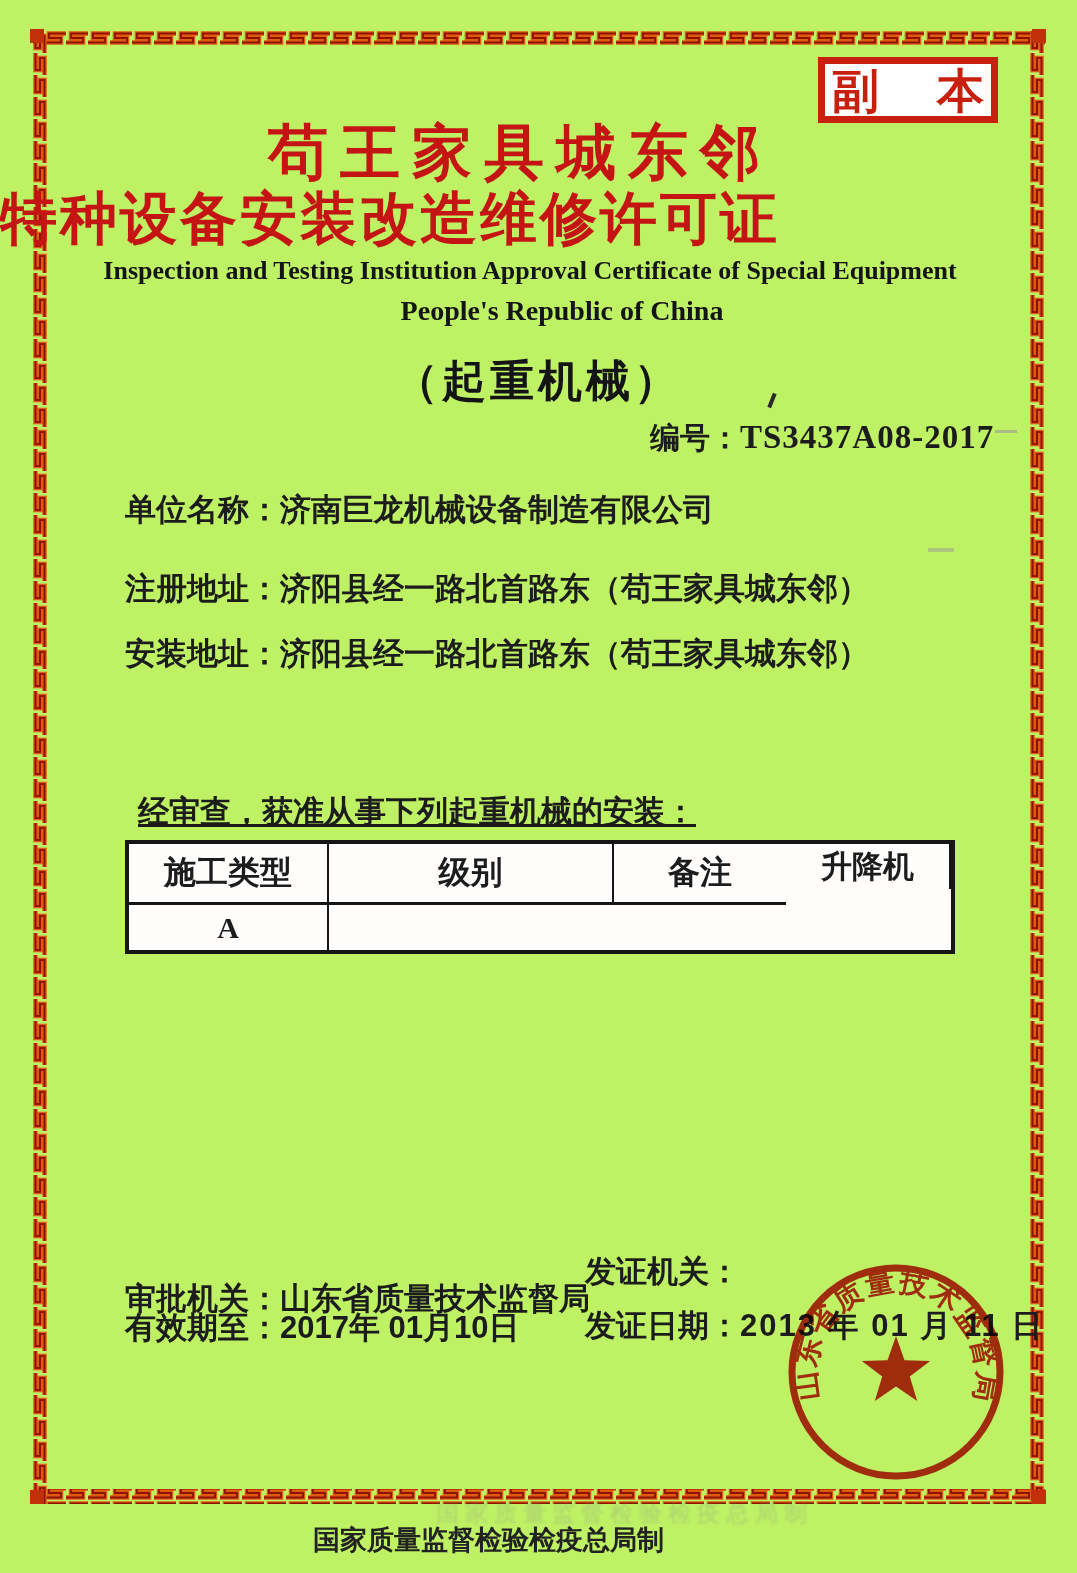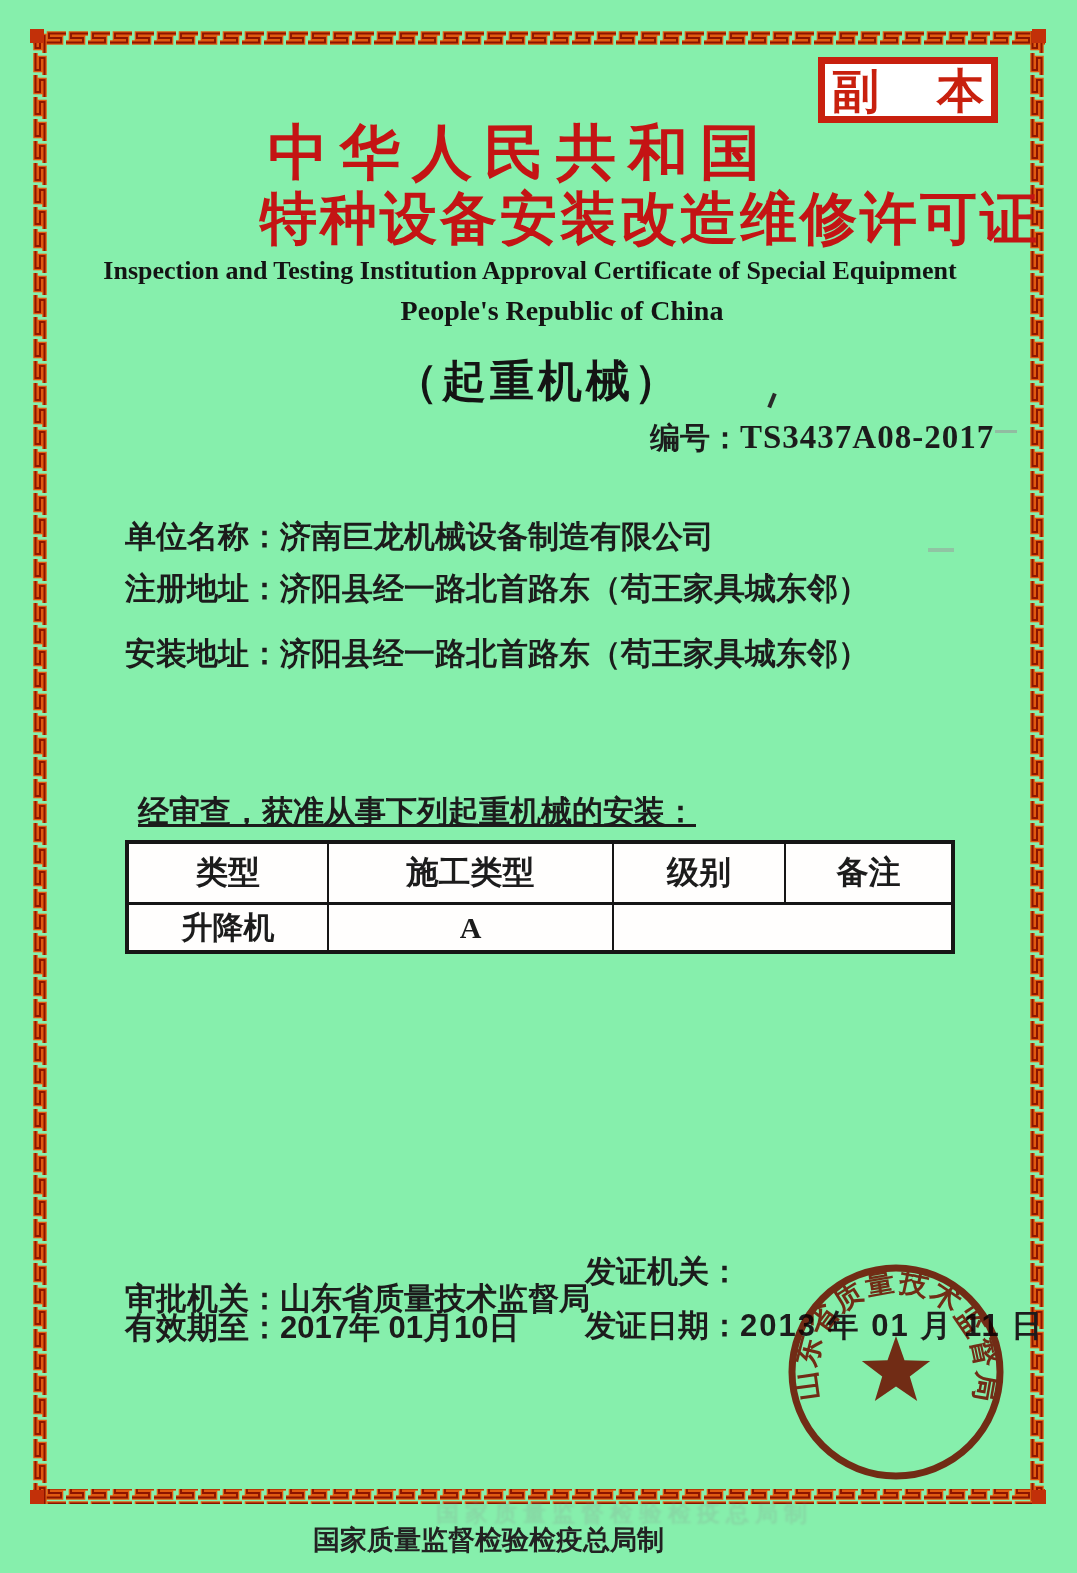--- a/index.html
+++ b/index.html
@@ -1,54 +1,54 @@
 <!DOCTYPE html>
 <html><head>
 <meta charset="utf-8">
 <style>
   html,body{margin:0;padding:0;background:#ffffff;}
   .page{
-    position:relative;width:1077px;height:1573px;background:#86efac;
+    position:relative;width:1077px;height:1573px;background:#bef264;
     font-family:"Liberation Sans",sans-serif;color:#1c1c1c;overflow:hidden;
   }
   .abs{position:absolute;}
   
   .border-svg{position:absolute;left:0;top:0;z-index:1;}
   
   .copy-box{
     left:818px;top:57px;width:166px;height:52px;z-index:3;
     border:7px solid #c8200e;background:#fff;color:#c8200e;
     display:flex;align-items:center;justify-content:center;
     font-weight:bold;font-size:47px;line-height:1;
   }
   .copy-box span{letter-spacing:58px;margin-right:-58px;}
   .title-cn-1{
     left:0;top:121px;width:1040px;text-align:center;z-index:2;
     color:#c41414;font-weight:bold;font-size:60px;letter-spacing:12px;line-height:1.05;
   }
   .title-cn-2{
-    left:0;top:189px;width:1040px;text-align:right;z-index:2;
+    left:0;top:189px;width:1040px;text-align:left;z-index:2;
     color:#c41414;font-weight:bold;font-size:57px;letter-spacing:3px;line-height:1.05;
   }
   .title-en-1{
     left:0;top:256px;width:1060px;text-align:center;z-index:2;
     font-family:"Liberation Serif",serif;font-weight:bold;font-size:26px;color:#141414;
   }
   .title-en-2{
     left:0;top:295px;width:1060px;text-align:center;z-index:2;
     font-family:"Liberation Serif",serif;font-weight:bold;font-size:28px;color:#141414;padding-left:32px;
   }
   .category{
     left:0;top:352px;width:1076px;text-align:center;z-index:2;
     font-weight:bold;font-size:44px;letter-spacing:4px;color:#141414;
   }
   .cert-no{left:650px;top:418px;z-index:2;font-size:30px;font-weight:bold;white-space:nowrap;}
   .cert-no .val{font-family:"Liberation Serif",serif;font-size:33px;letter-spacing:1px;}
   .info-line{left:125px;z-index:2;font-size:31px;font-weight:bold;white-space:nowrap;}
-  .info-1{top:516px;} .info-2{top:568px;} .info-3{top:633px;}
+  .info-1{top:489px;} .info-2{top:568px;} .info-3{top:633px;}
   .intro-line{left:138px;top:791px;z-index:2;font-size:31px;font-weight:bold;text-decoration:underline;}
   .cert-table{
     left:125px;top:840px;z-index:2;display:grid;
     grid-template-columns:200px 285px 172px 165px;
     border:4px solid #161616;background:#fffefd;
   }
   .cert-table .cell{
     display:flex;align-items:center;justify-content:center;
     border-right:2px solid #161616;font-weight:bold;
   }
@@ -97,21 +97,21 @@
     <rect x="30" y="29" width="14" height="14" fill="#c23009"></rect>
     <rect x="1032" y="29" width="14" height="14" fill="#c23009"></rect>
     <rect x="30" y="1490" width="14" height="14" fill="#c23009"></rect>
     <rect x="1032" y="1490" width="14" height="14" fill="#c23009"></rect>
   </svg>
 
   <div class="abs copy-box">
     <span>副本</span>
   </div>
 
-  <div class="abs title-cn-1">中华人民共和国</div>
+  <div class="abs title-cn-1">苟王家具城东邻</div>
   <div class="abs title-cn-2">特种设备安装改造维修许可证</div>
   <div class="abs title-en-1">Inspection and Testing Institution Approval Certificate of Special Equipment</div>
   <div class="abs title-en-2">People's Republic of China</div>
   <div class="abs category">（起重机械）</div>
 
   <div class="abs cert-no">
     <span>编号：</span><span class="val">TS3437A08-2017</span>
   </div>
 
   <div class="abs info-line info-1">
@@ -120,21 +120,20 @@
   <div class="abs info-line info-2">
     <span>注册地址：</span><span>济阳县经一路北首路东（苟王家具城东邻）</span>
   </div>
   <div class="abs info-line info-3">
     <span>安装地址：</span><span>济阳县经一路北首路东（苟王家具城东邻）</span>
   </div>
 
   <div class="abs intro-line">经审查，获准从事下列起重机械的安装：</div>
 
   <div class="abs cert-table">
-    <div class="cell hcell">类型</div>
     <div class="cell hcell">施工类型</div>
     <div class="cell hcell">级别</div>
     <div class="cell hcell last">备注</div>
     <div class="cell dcell">升降机</div>
     <div class="cell dcell grade">A</div>
     <div class="cell dcell last"></div>
   </div>
 
   <div class="abs footer-line f-approve">
     <span>审批机关：</span><span>山东省质量技术监督局</span>

